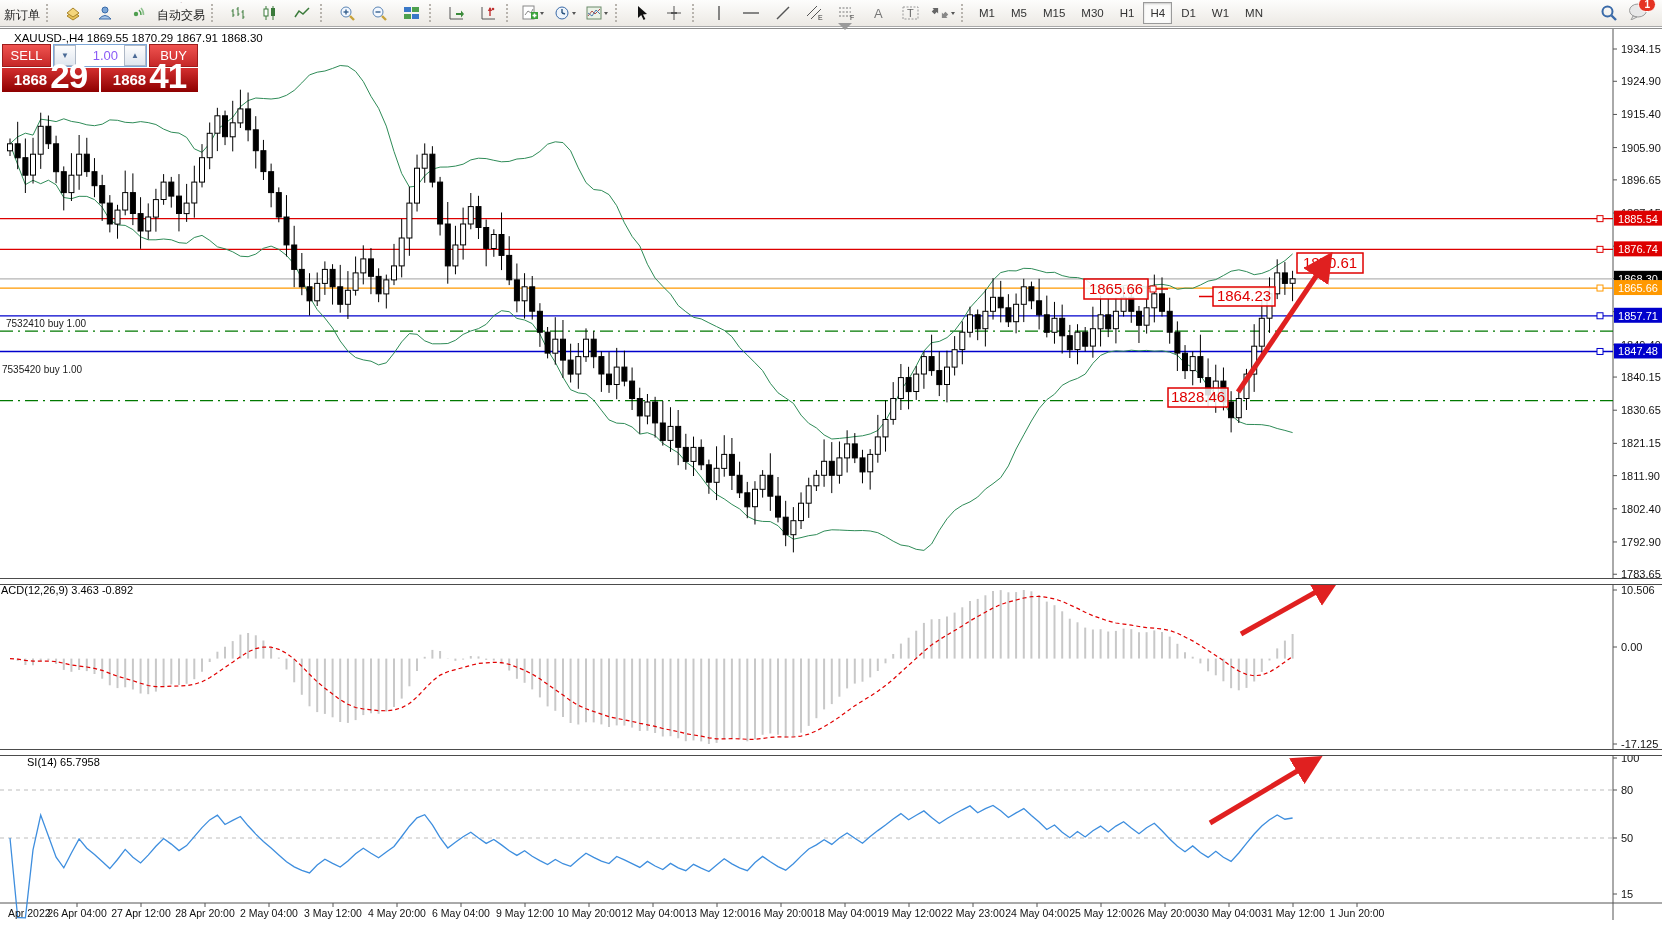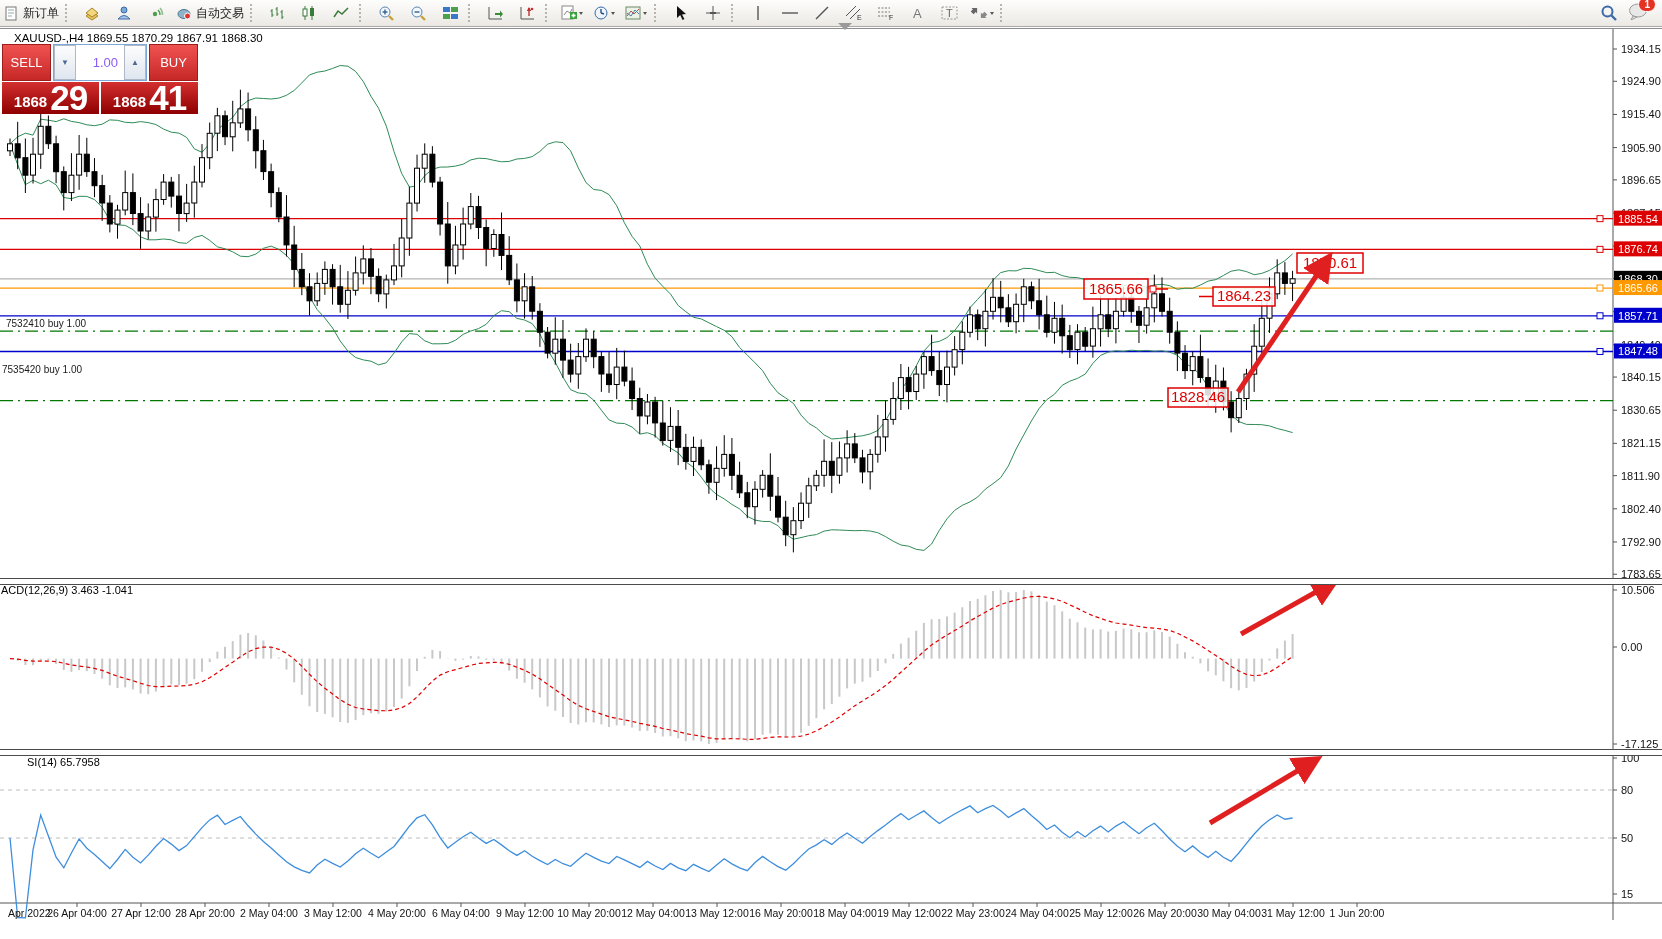--- a/index.html
+++ b/index.html
@@ -3,21 +3,21 @@
 <meta charset="utf-8">
 <style>
   html,body{margin:0;padding:0;background:#fff;font-family:"Liberation Sans",sans-serif;}
   #app{position:relative;width:1662px;height:939px;overflow:hidden;background:#fff;}
 
   
   .toolbar{position:absolute;left:0;top:0;width:1662px;height:26px;
     background:linear-gradient(#fdfdfc,#ece9e4);border-bottom:1px solid #a9a9a9;
     display:flex;align-items:center;z-index:9;}
   .tb-btn{height:22px;min-width:24px;display:flex;align-items:center;justify-content:center;
-    gap:4px;padding:0 3px;border:1px solid transparent;border-radius:2px;color:#222;font-size:12px;}
+    gap:4px;padding:0 3px;border:1px solid transparent;border-radius:2px;color:#222;font-size:12px;flex-direction:column;}
   .grip{width:7px;height:18px;margin:0 2px;border-left:2px dotted #b8b4ae;}
   .tf-btn{height:20px;padding:0 6px;font-size:11.5px;color:#333;display:flex;align-items:center;border:1px solid transparent;}
   .tf-btn.active{background:#fbfbfa;border:1px solid #9a9a9a;box-shadow:inset 0 1px 2px rgba(0,0,0,.2);}
   .toolbar-right{margin-left:auto;display:flex;align-items:center;gap:10px;padding-right:14px;}
   .chat-wrap{position:relative;}
   .chat-badge{position:absolute;top:-6px;right:-8px;background:#e53323;color:#fff;border-radius:8px;
     font-size:10px;font-weight:bold;padding:1px 5px;border:1px solid #fff;}
 
   
   .chart-top-border{position:absolute;left:0;top:28px;width:1662px;height:0;border-top:1px solid #8c8c8c;z-index:2;}
@@ -26,28 +26,28 @@
   .splitter{position:absolute;left:0;width:1662px;height:5px;z-index:4;background:#fff;
     border-top:1px solid #4c4c4c;border-bottom:1px solid #4c4c4c;}
   .overlay-label{position:absolute;z-index:3;color:#000;white-space:nowrap;}
   #symbol-title{left:14px;top:32px;font-size:11.5px;}
   #macd-label{left:1px;top:584px;font-size:11px;}
   #rsi-label{left:1px;top:756px;font-size:11px;padding-left:26px;}
   .pos-label{font-size:10px;color:#1a1a1a;}
 
   
   .trade-panel{position:absolute;left:2px;top:44px;width:196px;z-index:6;font-family:"Liberation Sans",sans-serif;}
-  .tp-row1{display:flex;height:37px;}
+  .tp-row1{display:flex;height:23px;}
   .tp-sell,.tp-buy{width:47px;color:#fff;font-size:13px;display:flex;align-items:center;justify-content:center;
     background:linear-gradient(#ef5350,#c62828);border:1px solid #9e1c1c;}
   .tp-spin{flex:1;display:flex;align-items:stretch;border:1px solid #7da7d8;background:#fff;margin:0 2px;}
   .tp-spin-btn{width:20px;background:linear-gradient(#fdfdfd,#dfe6ef);border:1px solid #aeb8c6;color:#4a6a96;
     font-size:8px;display:flex;align-items:center;justify-content:center;}
   .tp-vol{flex:1;display:flex;align-items:center;justify-content:flex-end;padding-right:6px;font-size:13px;color:#8b5cf6;}
-  .tp-row2{display:flex;height:32px;margin-top:1px;}
+  .tp-row2{display:flex;height:24px;margin-top:1px;}
   .tp-price{flex:1;color:#fff;display:flex;align-items:flex-end;justify-content:center;gap:3px;
     background:linear-gradient(#d32f2f,#8e0000);padding-bottom:1px;}
   .tp-price + .tp-price{margin-left:2px;}
   .tp-small{font-size:15px;font-weight:bold;line-height:22px;}
   .tp-big{font-size:35px;font-weight:bold;line-height:30px;letter-spacing:-1px;}
 
   svg text{font-family:"Liberation Sans",sans-serif;}
 </style>
 </head>
 <body>
@@ -232,20 +232,31 @@
         </svg>
       </div>
     <div class="tb-btn">
         <svg width="24" height="16" viewBox="0 0 24 16">
           <polygon points="5,2 9,6 7,6 7,9 3,9 3,6 1,6" fill="#666" transform="rotate(45 5 5)"></polygon>
           <polygon points="13,14 9,10 11,10 11,7 15,7 15,10 17,10" fill="#888" transform="rotate(45 13 11)"></polygon>
           <polygon points="20,7 24,7 22,10" fill="#555"></polygon>
         </svg>
       </div>
     <div class="grip"></div>
+    <div class="tf-group" id="tf-group" style="display:flex;align-items:center;gap:2px;">
+        <div class="tf-btn">M1</div>
+        <div class="tf-btn">M5</div>
+        <div class="tf-btn">M15</div>
+        <div class="tf-btn">M30</div>
+        <div class="tf-btn">H1</div>
+        <div class="tf-btn active">H4</div>
+        <div class="tf-btn">D1</div>
+        <div class="tf-btn">W1</div>
+        <div class="tf-btn">MN</div>
+      </div>
     <div class="toolbar-right">
       <svg width="18" height="18" viewBox="0 0 18 18">
           <circle cx="7.5" cy="7.5" r="5" fill="none" stroke="#3a6aa8" stroke-width="2"></circle>
           <line x1="11.5" y1="11.5" x2="16" y2="16" stroke="#3a6aa8" stroke-width="2.4"></line>
         </svg>
       <div class="chat-wrap">
         <svg width="20" height="17" viewBox="0 0 20 17">
             <ellipse cx="10" cy="7.5" rx="8.5" ry="6.5" fill="#e8e8e8" stroke="#9a9a9a"></ellipse>
             <path d="M5 13 l-2 4 l6 -3 z" fill="#e8e8e8" stroke="#9a9a9a"></path>
           </svg>
@@ -930,21 +941,21 @@
         <line x1="1238" y1="392" x2="1327" y2="260" stroke="#e02020" stroke-width="5" marker-end="url(#ah)"></line>
         <line x1="1241" y1="634" x2="1332" y2="583" stroke="#e02020" stroke-width="5" marker-end="url(#ah)"></line>
         <line x1="1210" y1="823" x2="1314" y2="761" stroke="#e02020" stroke-width="5" marker-end="url(#ah)"></line>
       </g>
     </svg>
 
   <div class="splitter" style="top:578px"></div>
   <div class="splitter" style="top:749px"></div>
 
   <div class="overlay-label" id="symbol-title">XAUUSD-,H4  1869.55 1870.29 1867.91 1868.30</div>
-  <div class="overlay-label" id="macd-label">ACD(12,26,9) 3.463 -1.041</div>
+  <div class="overlay-label" id="macd-label">ACD(12,26,9) 3.463 -0.892</div>
   <div class="overlay-label" id="rsi-label">SI(14) 65.7958</div>
   <div class="overlay-label pos-label" style="left:6px;top:318px">7532410 buy 1.00</div>
   <div class="overlay-label pos-label" style="left:2px;top:364px">7535420 buy 1.00</div>
 
   <div class="trade-panel">
     <div class="tp-row1">
       <div class="tp-sell">SELL</div>
       <div class="tp-spin">
         <div class="tp-spin-btn">▼</div>
         <div class="tp-vol">1.00</div>

